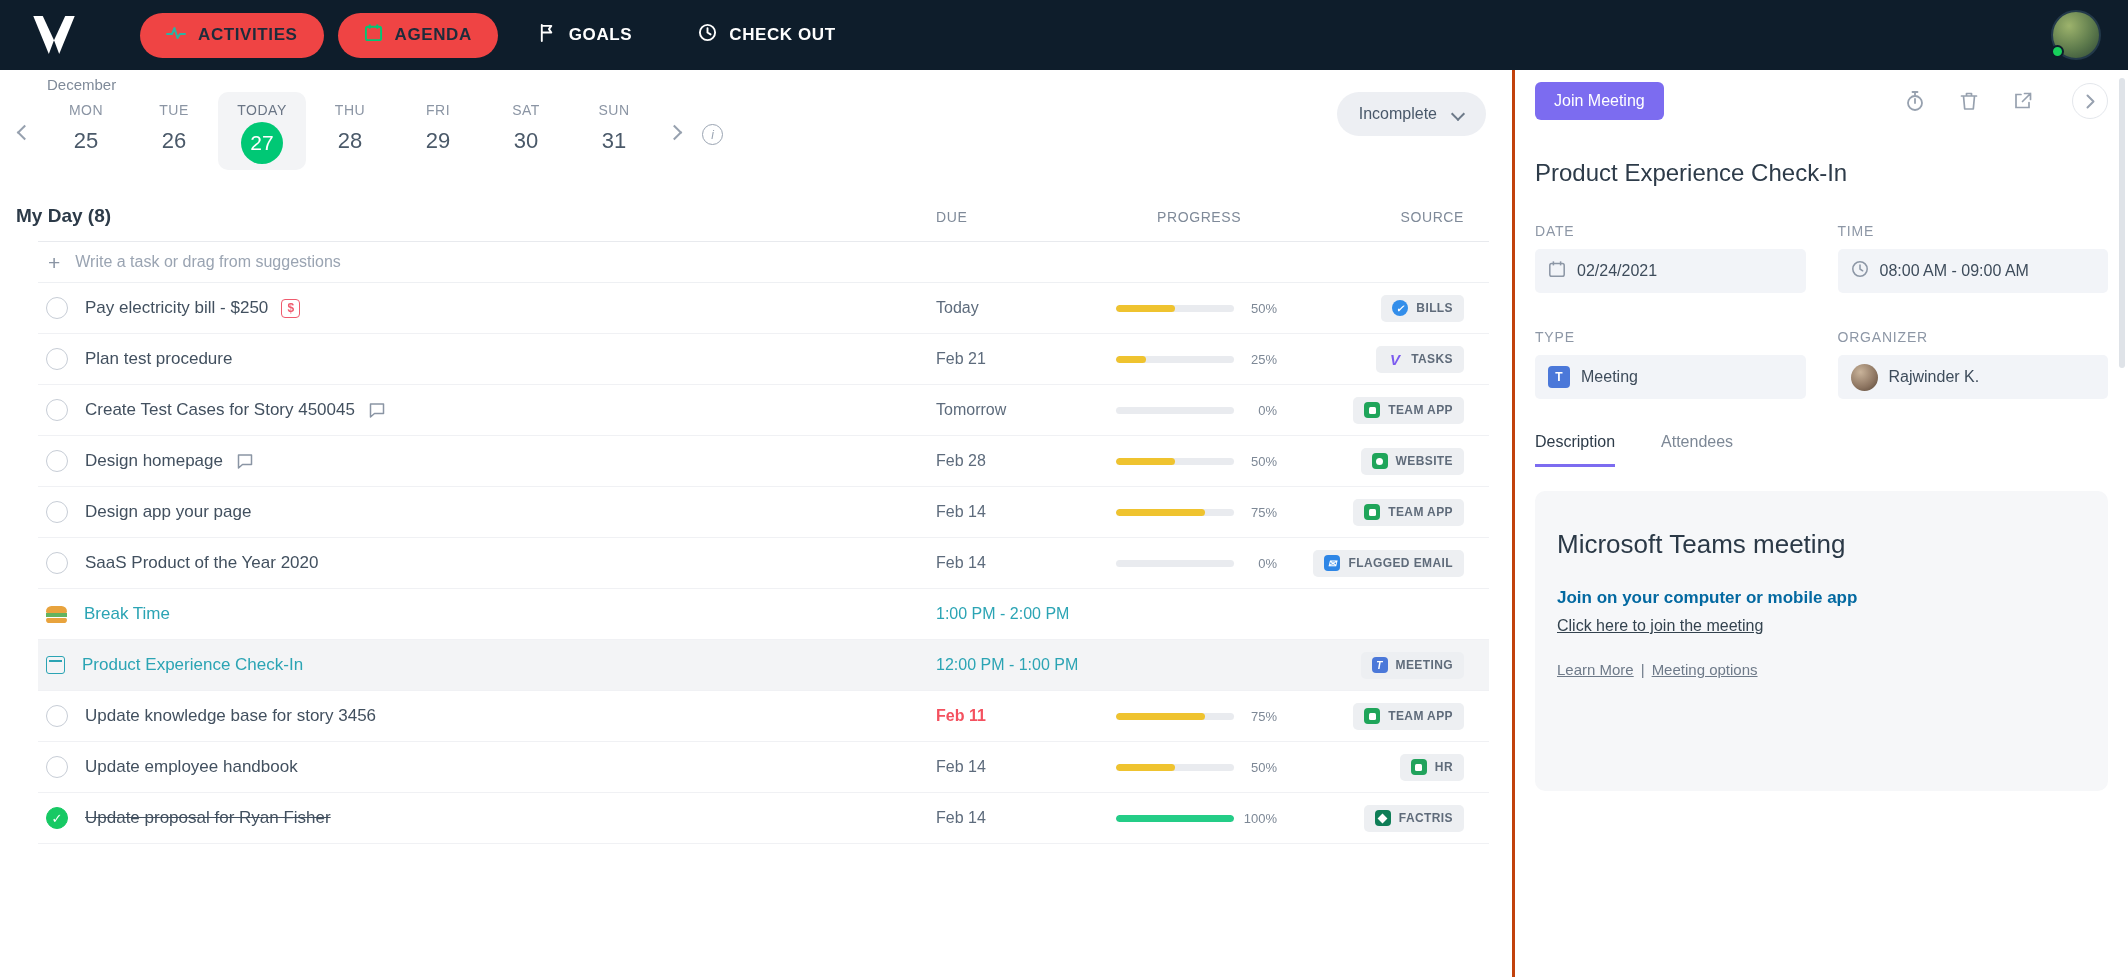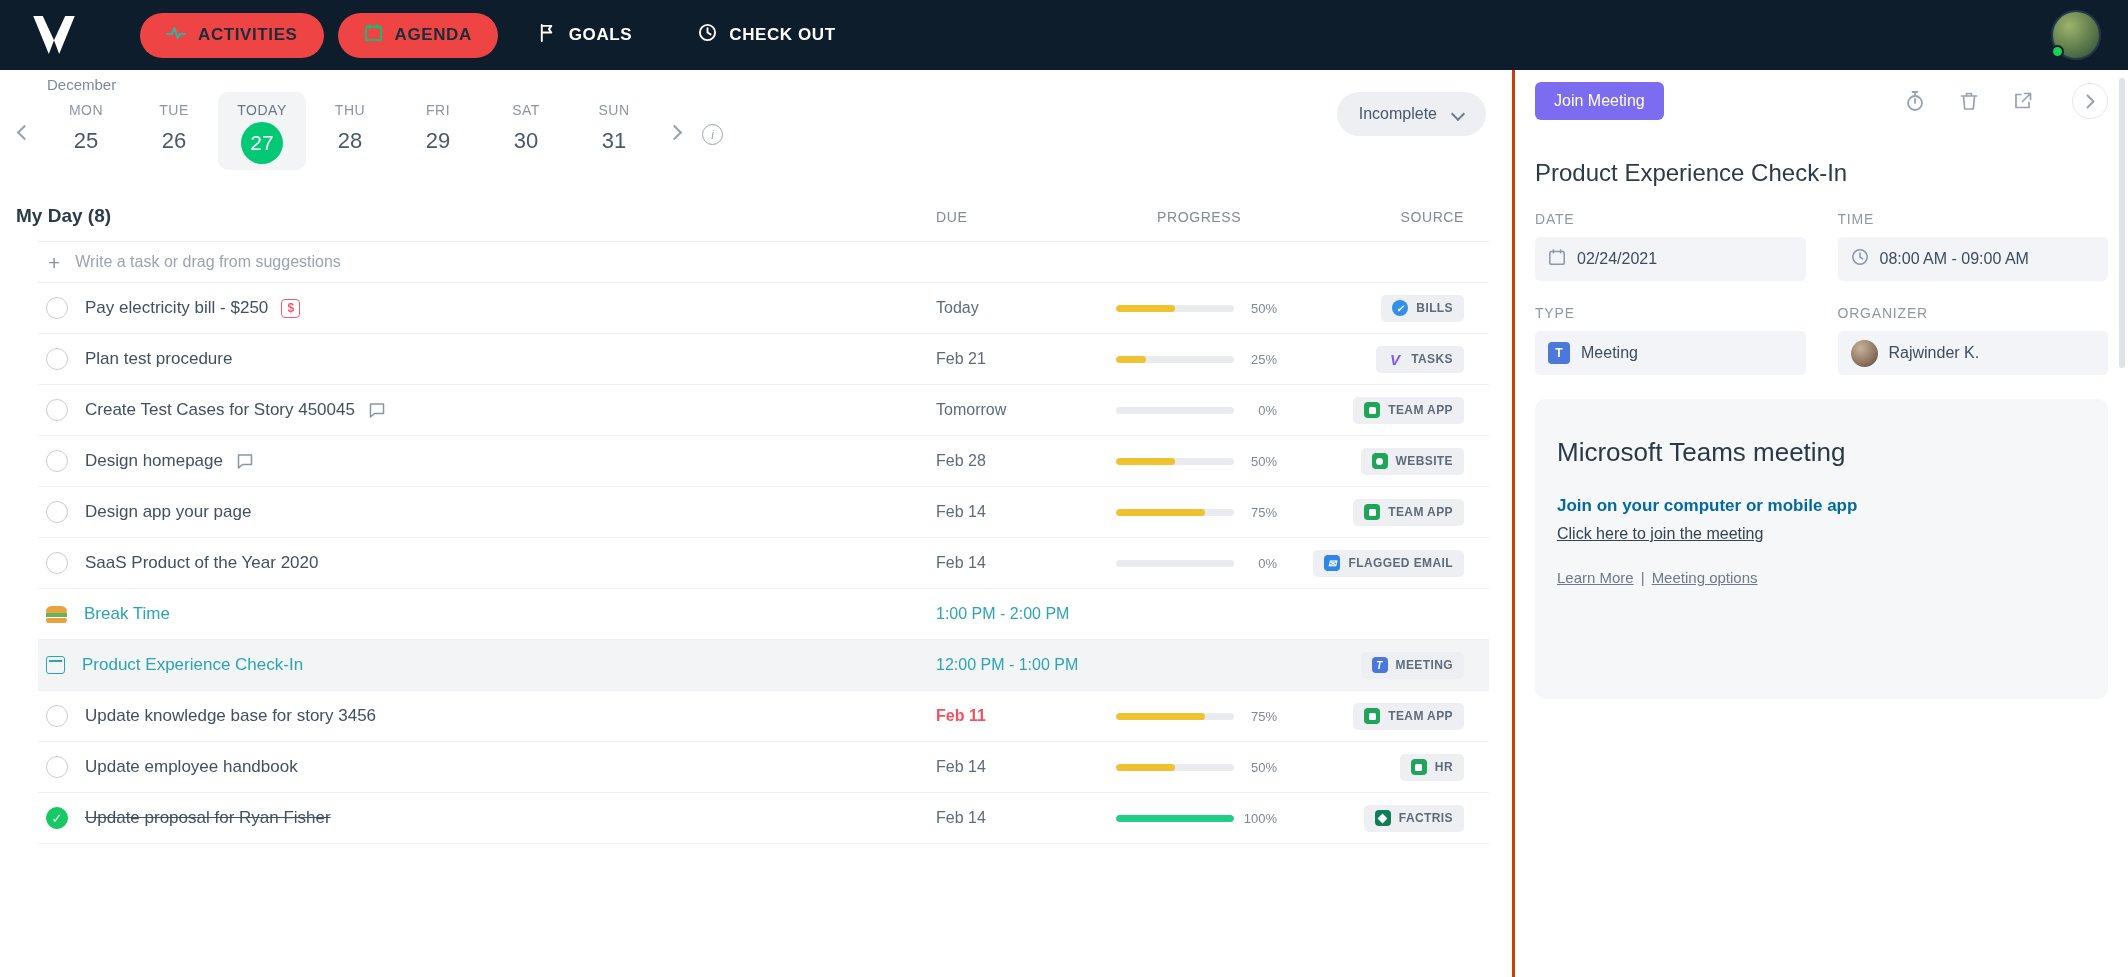--- a/index.html
+++ b/index.html
@@ -100,21 +100,21 @@
   
   .detail-top { margin-top:11px; height:40px; display:flex; align-items:center; }
   .join-btn { height:38px; padding:0 19px; background:#7c6cf0; color:#fff; border:none; border-radius:6px; font-size:16px;
               cursor:pointer; font-family:"Liberation Sans", sans-serif; }
   .top-icons { margin-left:auto; display:flex; align-items:center; gap:32px; color:#97a1af; }
   .icon-btn { background:none; border:none; color:#97a1af; cursor:pointer; display:flex; padding:0; }
   .collapse-btn { width:36px; height:36px; border:1px solid #e4e7ec; border-radius:50%; display:flex; align-items:center;
                   justify-content:center; color:#97a1af; background:#fff; cursor:pointer; margin-left:6px; }
   .detail-title { margin-top:38px; font-size:24px; color:#2d3b49; font-weight:500; }
   .frow { display:grid; grid-template-columns:1fr 1fr; column-gap:32px; }
-  .f-label { margin-top:24px; font-size:14px; color:#8d97a6; letter-spacing:.8px; }
+  .f-label { margin-top:36px; font-size:14px; color:#8d97a6; letter-spacing:.8px; }
   .f-value { margin-top:10px; height:44px; background:#f2f4f8; border-radius:5px; display:flex; align-items:center; gap:11px;
              padding:0 13px; font-size:16px; color:#3e4c5b; cursor:pointer; }
   .teams-ico { width:22px; height:22px; background:#4b78d9; border-radius:4px; color:#fff; font-size:12px; font-weight:bold;
                display:flex; align-items:center; justify-content:center; flex:none; }
   .teams-ico::before { content:"T"; }
   .org-avatar { width:27px; height:27px; border-radius:50%; background:radial-gradient(circle at 35% 30%, #c9b39a, #8c7460 60%, #554334); flex:none; }
   .tabs { margin-top:34px; display:flex; gap:46px; }
   .tab { font-size:16px; color:#7d8896; padding-bottom:13px; cursor:pointer; border-bottom:3px solid transparent; }
   .tab.active { color:#2d3b49; border-bottom-color:#7c6cf0; }
   .card { margin-top:24px; background:#f6f7f9; border-radius:10px; padding:38px 22px 30px; min-height:300px; }
@@ -486,20 +486,24 @@
       </div>
       <div class="fcol">
         <div class="f-label">ORGANIZER</div>
         <div class="f-value">
           <span class="org-avatar"></span>
           <span>Rajwinder K.</span>
         </div>
       </div>
     </div>
 
+    <div class="tabs">
+      <div class="tab active">Description</div>
+      <div class="tab">Attendees</div>
+    </div>
 
     <div class="card">
       <h2>Microsoft Teams meeting</h2>
       <div class="sub">Join on your computer or mobile app</div>
       <a class="jlink">Click here to join the meeting</a>
       <div class="links">
         <a>Learn More</a><span class="sep">|</span><a>Meeting options</a>
       </div>
     </div>
 

